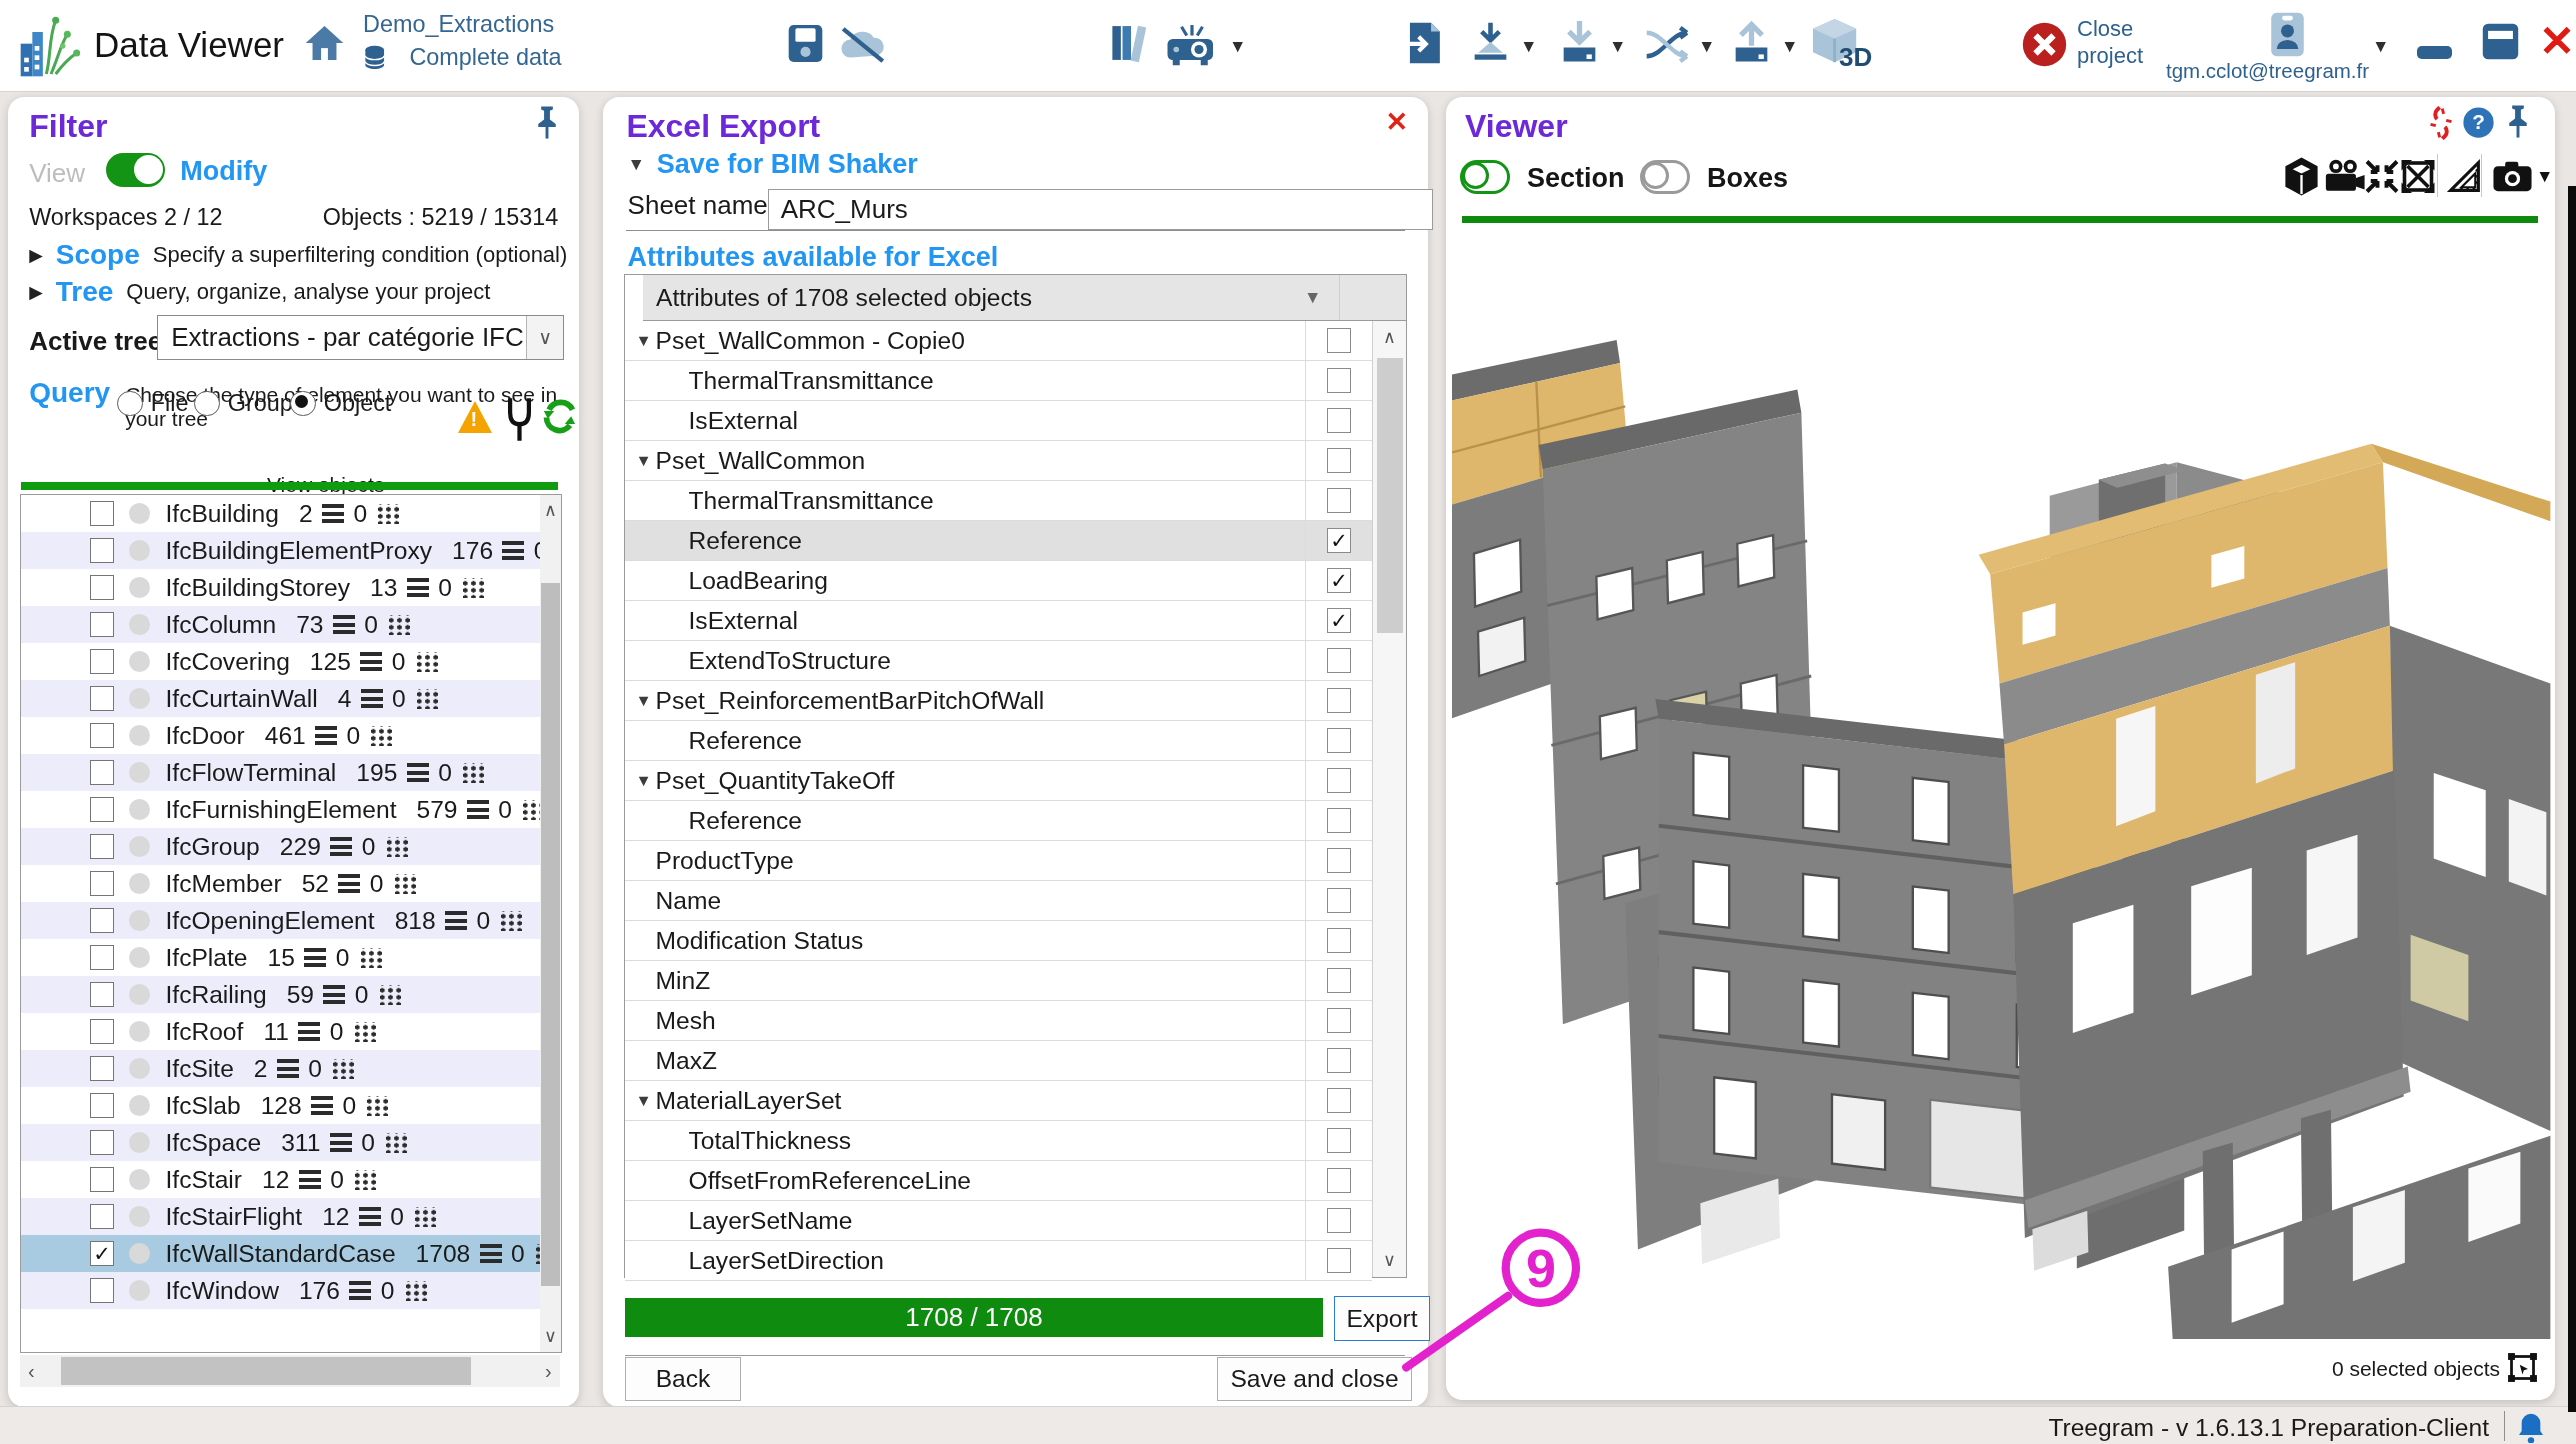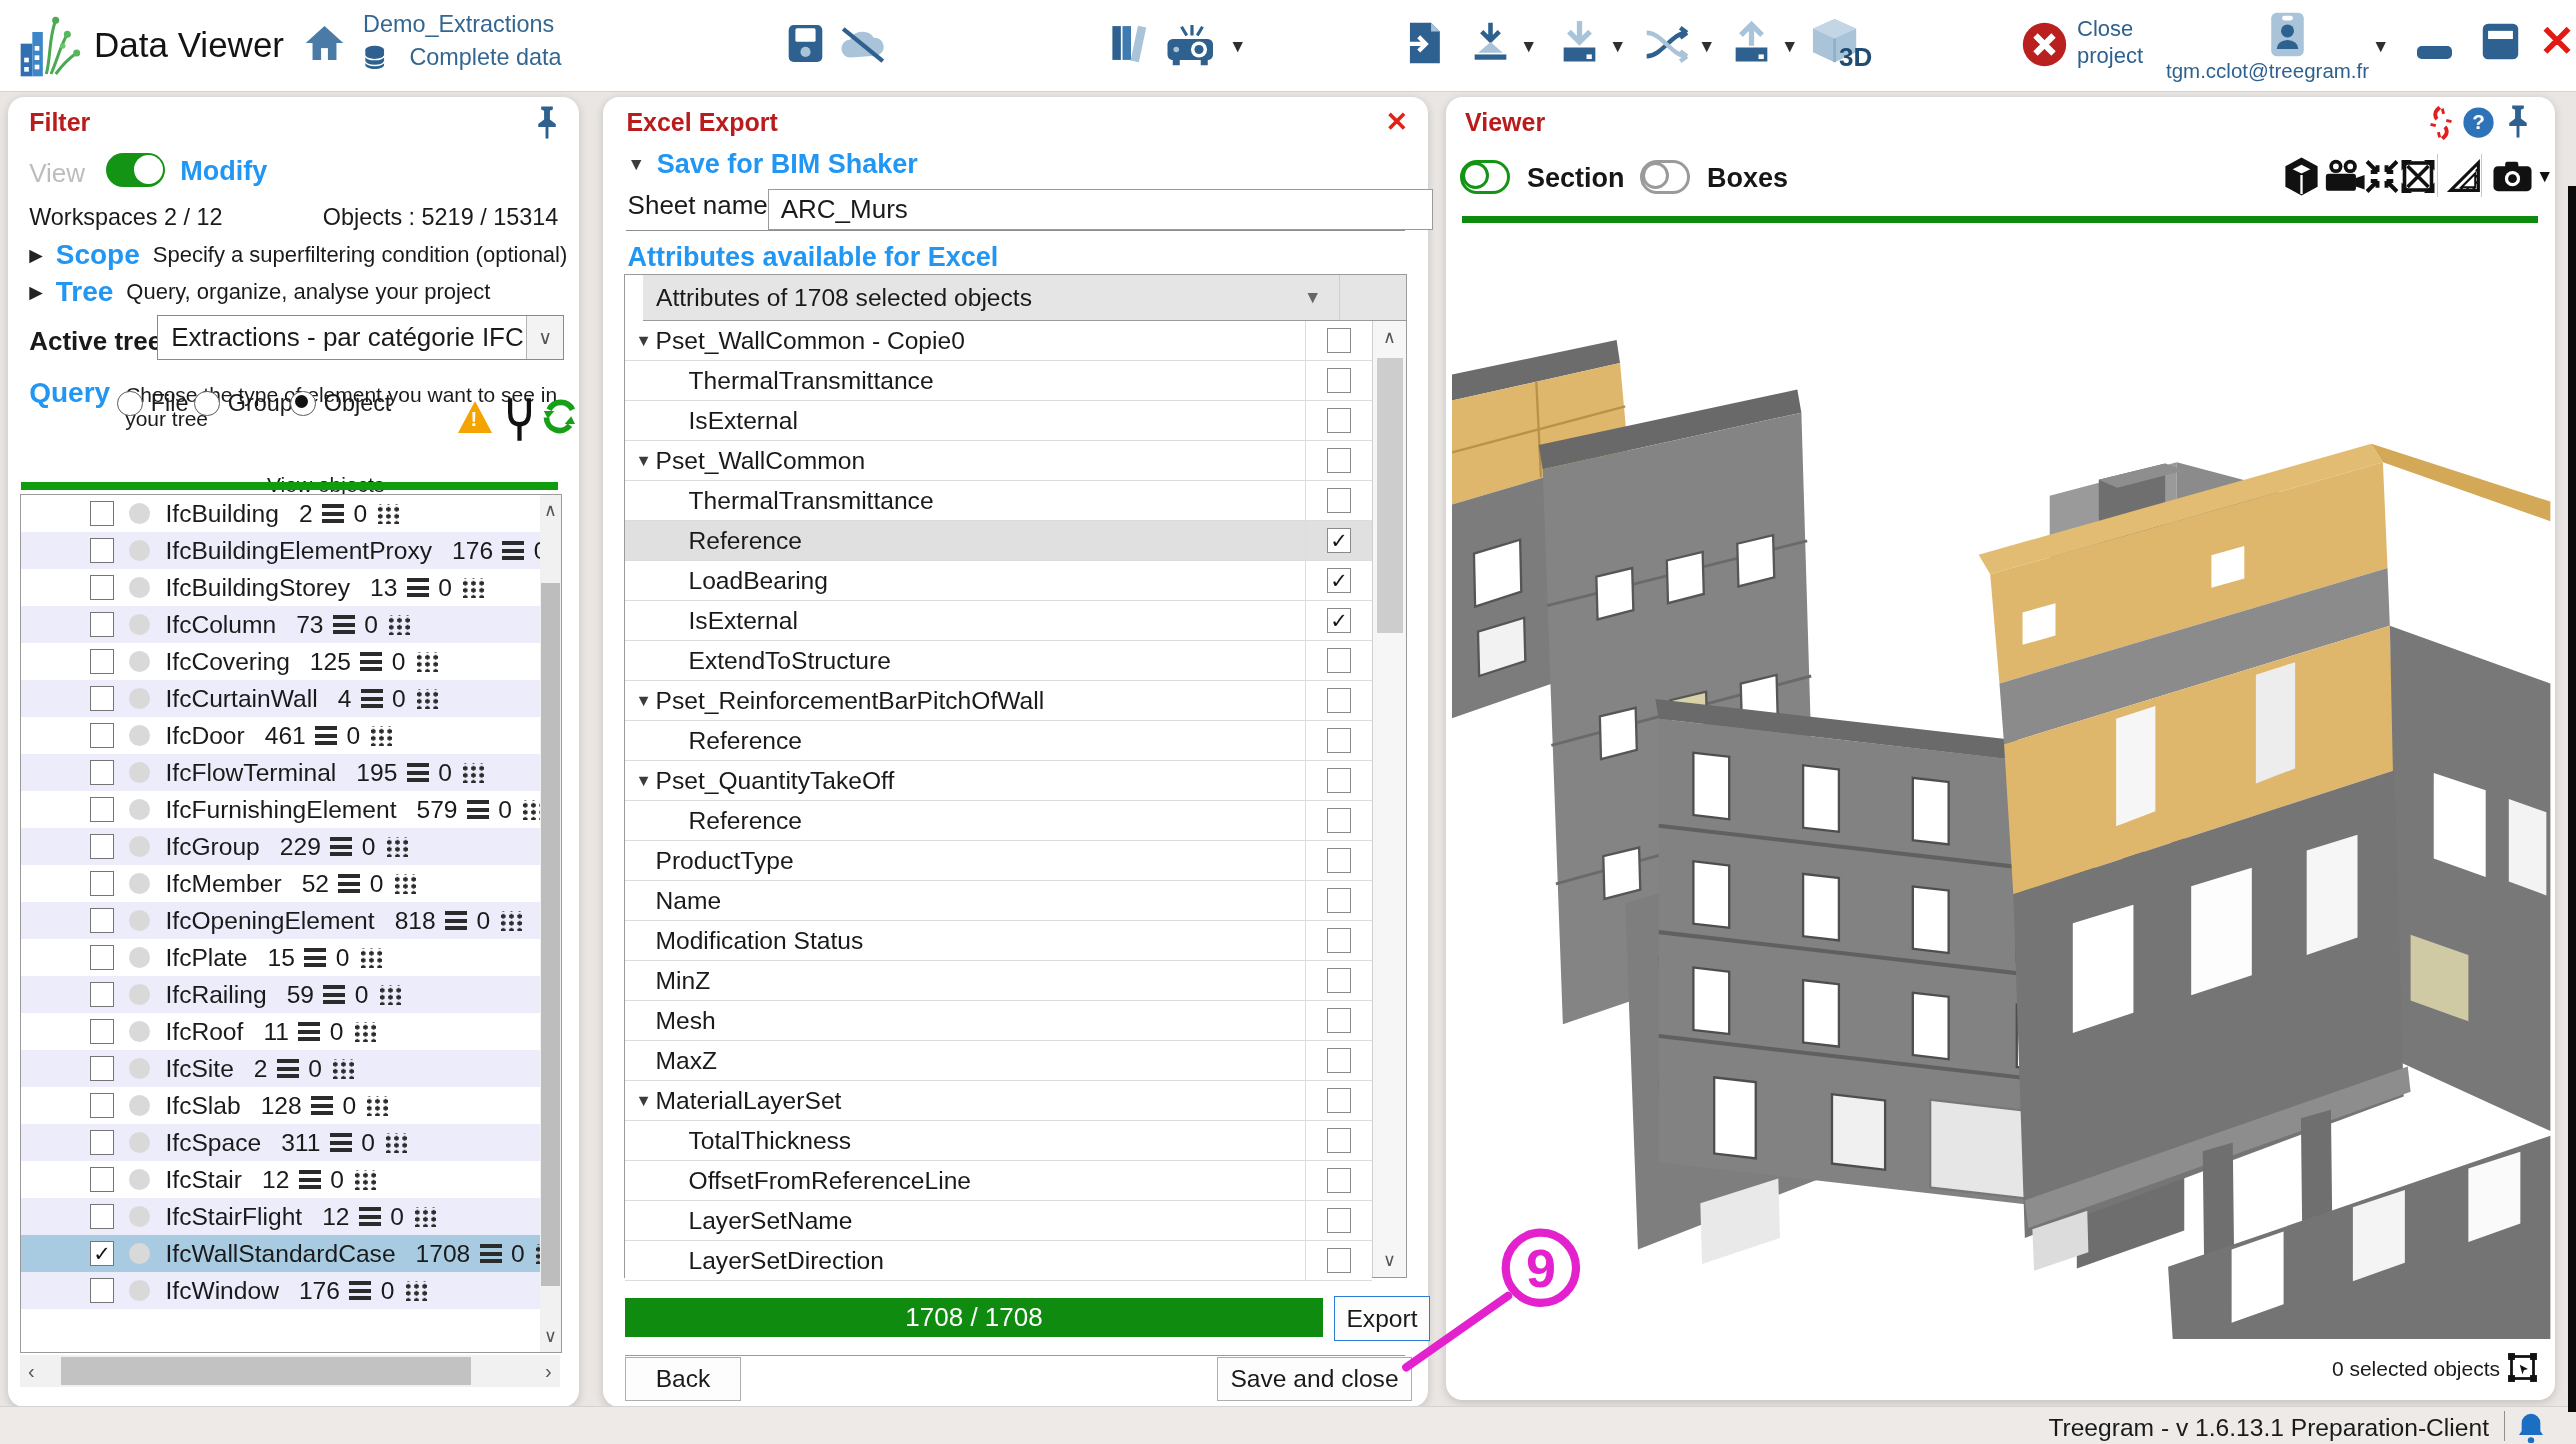--- a/index.html
+++ b/index.html
@@ -10,21 +10,21 @@
   .app-title{position:absolute;left:94px;top:24.6px;font-size:35px;color:#141414;}
   .proj-name{position:absolute;left:363px;top:10.5px;font-size:23.4px;color:#336690;}
   .proj-data{position:absolute;left:363px;top:44px;font-size:23.4px;color:#336690;display:flex;align-items:center;gap:23px;}
   .tb-ico{position:absolute;top:0;}
   .dd{position:absolute;font-size:17.6px;color:#2f2f2f;top:36px;}
   .close-proj-label{position:absolute;left:2077px;top:16.4px;width:105px;font-size:22px;line-height:1.2;color:#2e618f;}
   .user-email{position:absolute;left:2166px;top:59px;width:199px;text-align:center;font-size:20.5px;color:#2e618f;}
   .win-x{position:absolute;left:2539px;top:16.4px;font-size:43px;font-weight:bold;color:#e01b14;}
   
   .panel{position:absolute;background:#fff;border-radius:16.4px;box-shadow:0 2.9px 9.4px rgba(0,0,0,.16);}
-  .p-title{position:absolute;font-size:25px;font-weight:bold;color:#b91c1c;}
+  .p-title{position:absolute;font-size:32px;font-weight:bold;color:#6d28d9;}
   .blue{color:#2196f3;font-weight:bold;}
   
   #filter-panel{left:8.2px;top:97px;width:571px;height:1310px;}
   .tgl{position:absolute;width:59px;height:34px;border-radius:17px;background:#149414;}
   .tgl .knob{position:absolute;right:2.3px;top:2.3px;width:29px;height:29px;border-radius:50%;background:#fff;}
   .hint{font-size:22px;color:#1a1a1a;}
   .tri-r{font-size:17.6px;color:#222;}
   .sel-box{position:absolute;border:1.2px solid #8a8a8a;background:#fff;display:flex;align-items:center;}
   .sel-box .sel-txt{flex:1;padding-left:13px;font-size:26px;}
   .sel-box .sel-arrow{width:36px;height:100%;border-left:1.2px solid #b5b5b5;background:#f3f3f3;display:flex;align-items:center;justify-content:center;font-size:19px;color:#555;}

